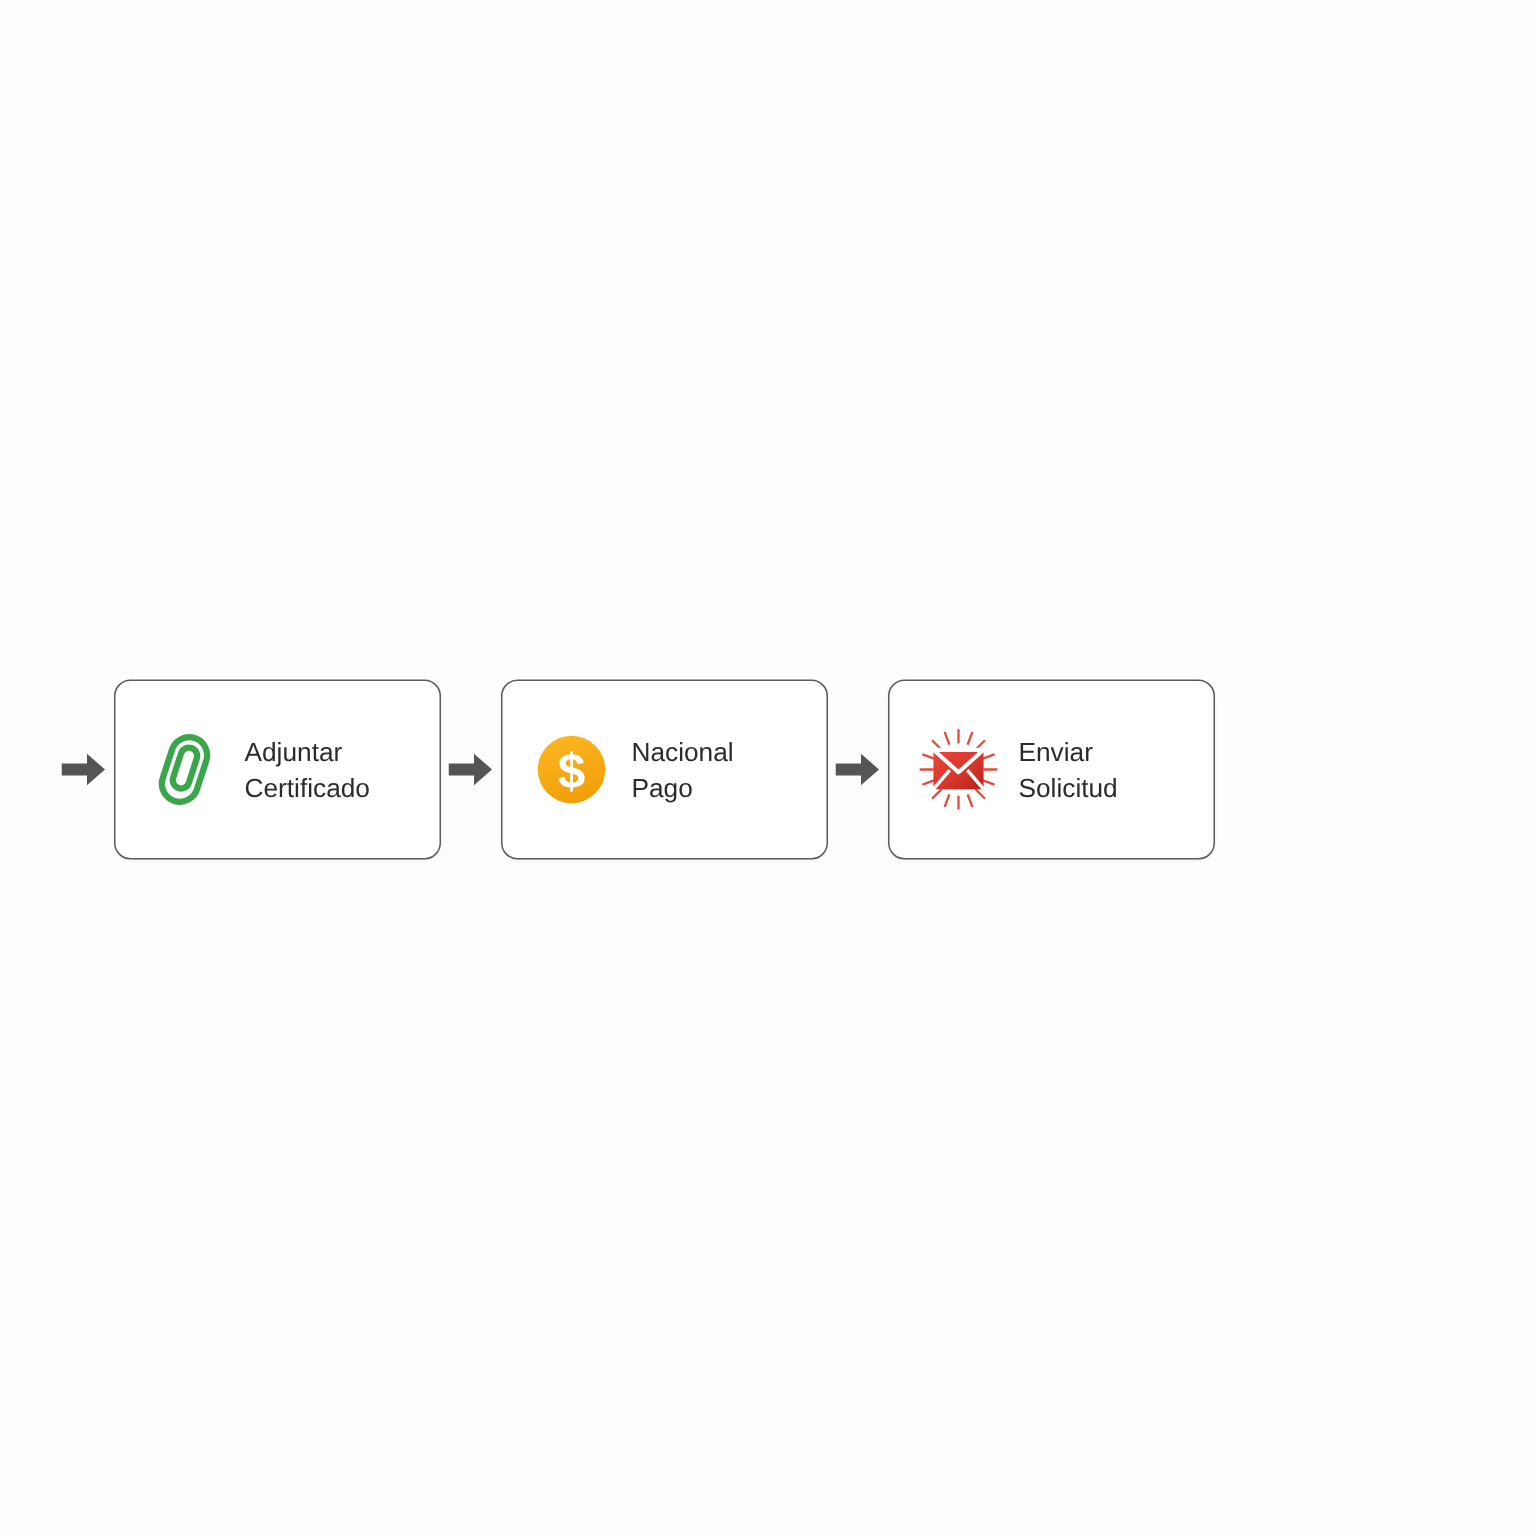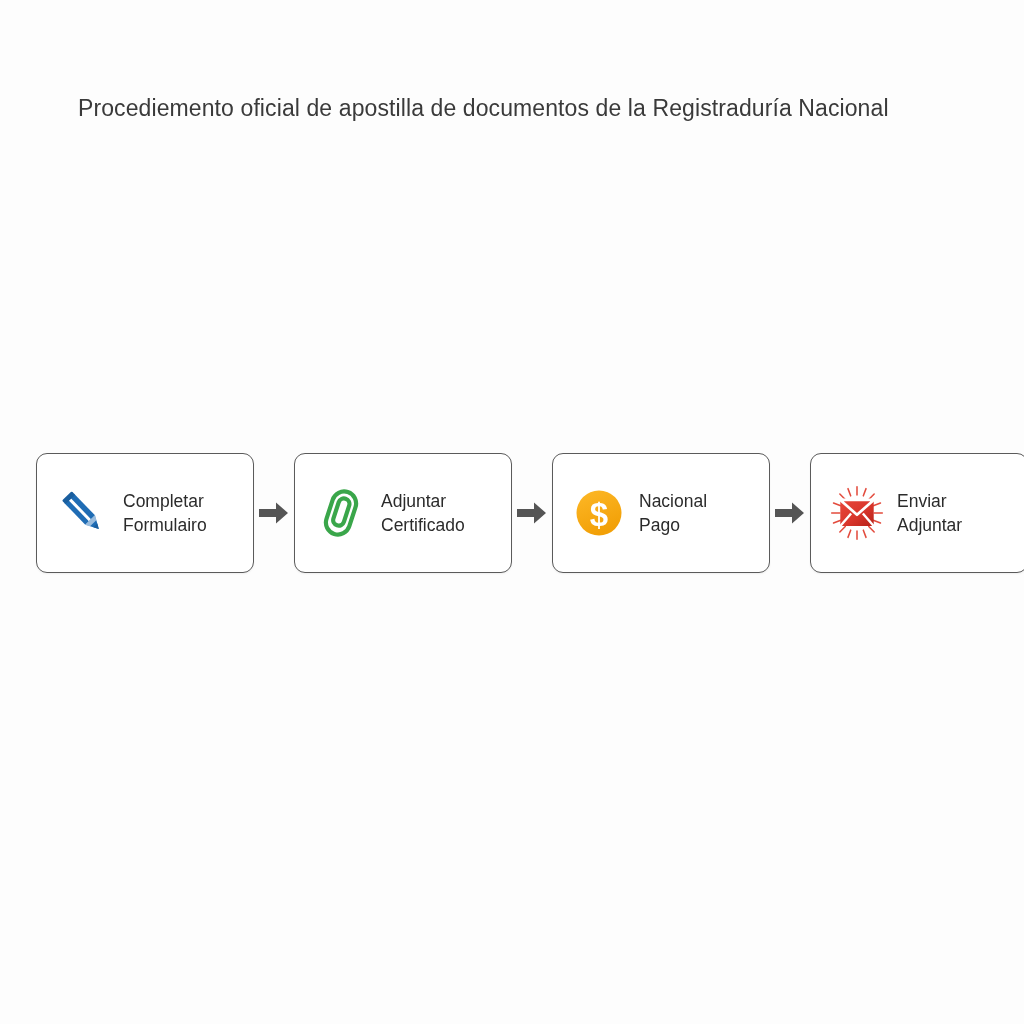--- a/index.html
+++ b/index.html
@@ -95,43 +95,23 @@
     justify-content: center;
   }
   .arrow svg { display: block; }
 
 </style>
 </head>
 <body>
 
 <div class="canvas">
 
-  <div class="diagram-title">Procediemento oficial de apostilla de documentos de la Registraduría Nacional</div>
 
   <div class="flow-row">
 
-    <div class="step-box">
-      <span class="step-icon">
-        <svg width="54" height="54" viewBox="0 0 54 54">
-          <g transform="rotate(-44 27 27)">
-
-            <rect x="20.5" y="7" width="13.5" height="30" fill="#1f6cb4"></rect>
-            <rect x="25.5" y="7" width="3" height="30" fill="#ffffff"></rect>
-
-            <rect x="20.5" y="3.5" width="13.5" height="5" rx="1.2" fill="#1a5e9e"></rect>
-
-            <polygon points="20.5,37 34,37 27.25,49.5" fill="#1f6cb4"></polygon>
-            <polygon points="24.5,44.5 30,44.5 27.25,49.5" fill="#1a5e9e"></polygon>
-            <polygon points="20.5,37 34,37 31.6,41.4 22.9,41.4" fill="#ffffff" opacity="0.55"></polygon>
-          </g>
-        </svg>
-      </span>
-      <span class="step-label">Completar
-Formulairo</span>
-    </div>
 
     <div class="arrow">
       <svg width="30" height="24" viewBox="0 0 30 24">
         <polygon points="0,8 17,8 17,1.5 29,12 17,22.5 17,16 0,16" fill="#555555"></polygon>
       </svg>
     </div>
 
     <div class="step-box">
       <span class="step-icon">
         <svg width="54" height="54" viewBox="0 0 54 54">
@@ -206,17 +186,17 @@
 
           <rect x="12.5" y="16.5" width="37" height="29" rx="1.5" fill="url(#envGrad)"></rect>
 
           <polygon points="12.5,16.5 49.5,16.5 31,33" fill="none" stroke="#ffffff" stroke-width="3" stroke-linejoin="round"></polygon>
 
           <polyline points="12.5,45.5 24.5,31.5" fill="none" stroke="#ffffff" stroke-width="2.6"></polyline>
           <polyline points="49.5,45.5 37.5,31.5" fill="none" stroke="#ffffff" stroke-width="2.6"></polyline>
         </svg>
       </span>
       <span class="step-label">Enviar
-Adjuntar</span>
+Solicitud</span>
     </div>
 
   </div>
 </div>
 
 </body></html>

